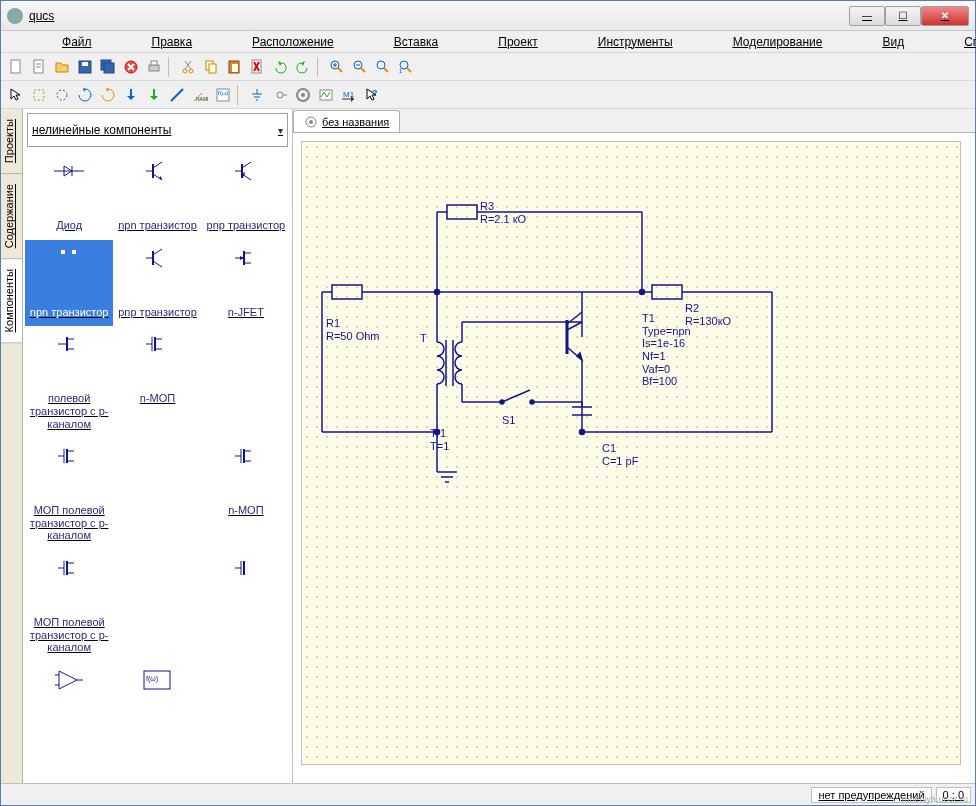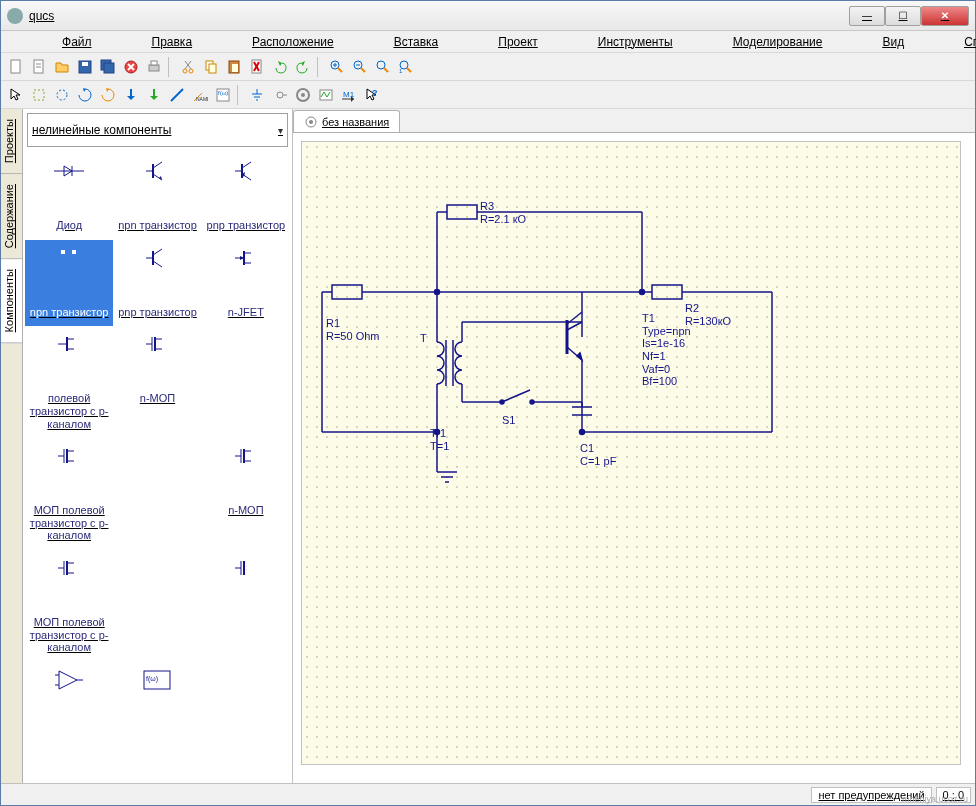--- a/index.html
+++ b/index.html
@@ -557,21 +557,21 @@
             <line x1="143" y1="340" x2="147" y2="340"></line>
             </g>
           </svg>
           <div class="clabel" style="left:178px;top:58px"><span>R3</span><br><span>R=2.1 кО</span></div>
           <div class="clabel" style="left:24px;top:175px"><span>R1</span><br><span>R=50 Ohm</span></div>
           <div class="clabel" style="left:383px;top:160px"><span>R2</span><br><span>R=130кО</span></div>
           <div class="clabel" style="left:340px;top:170px"><span>T1</span><br><span>Type=npn</span><br><span>Is=1e-16</span><br><span>Nf=1</span><br><span>Vaf=0</span><br><span>Bf=100</span></div>
           <div class="clabel" style="left:118px;top:190px">T</div>
           <div class="clabel" style="left:128px;top:285px"><span>Tr1</span><br><span>T=1</span></div>
           <div class="clabel" style="left:200px;top:272px">S1</div>
-          <div class="clabel" style="left:278px;top:300px"><span>C1</span><br><span>C=1 pF</span></div>
+          <div class="clabel" style="left:300px;top:300px"><span>C1</span><br><span>C=1 pF</span></div>
         </div>
       </div>
     </div>
   </div>
 
   <div class="statusbar">
     <div class="statuscell">нет предупреждений</div>
     <div class="statuscell">0 : 0</div>
   </div>
 

